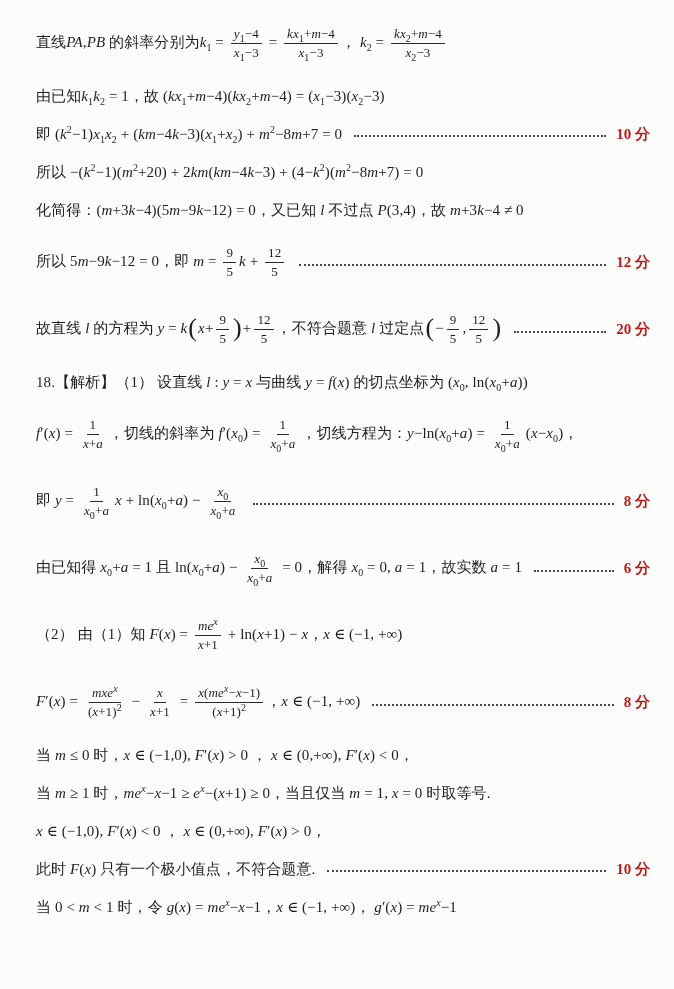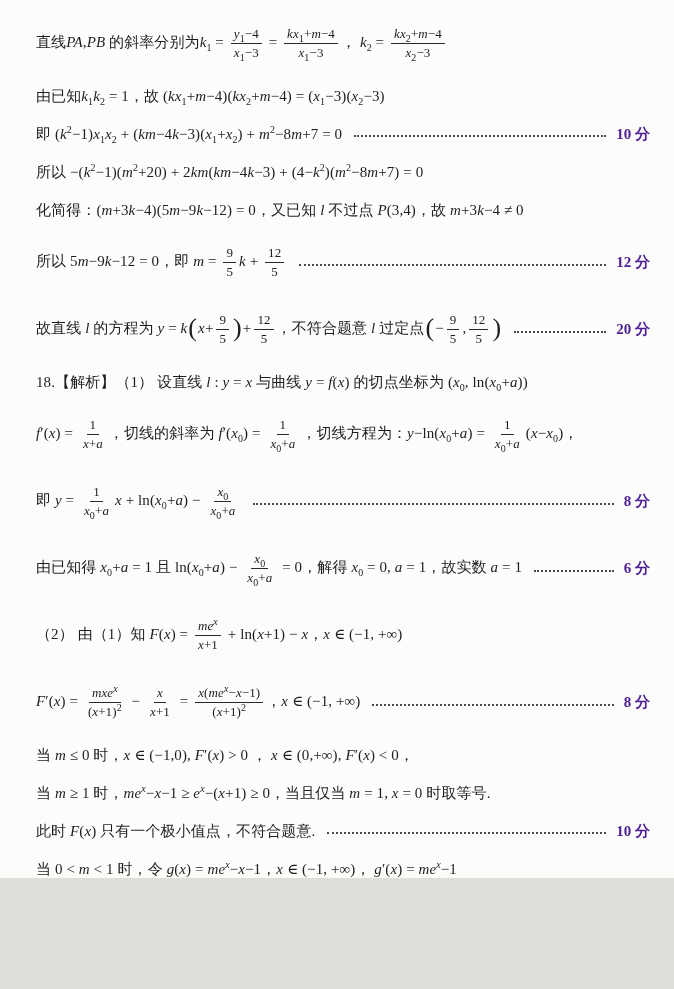--- a/index.html
+++ b/index.html
@@ -1,18 +1,18 @@
 <!DOCTYPE html>
 <html><head>
 <meta charset="utf-8">
 <style>
   html,body{margin:0;padding:0;background:#dededa;}
   .page{
     position:relative;
-    width:674px;height:878px;
+    width:674px;height:989px;
     margin:0 auto;
     background:#fcfcfa;
     color:#1e1e1e;
     font-family:"Liberation Serif","DejaVu Serif",serif;
     font-size:15px;
     overflow:hidden;
     box-sizing:border-box;
     padding-top:10px;
   }
   .line{
@@ -37,21 +37,21 @@
   sub.sb{font-size:10px;line-height:0;}
   .bp{
     display:inline-block;font-size:26px;font-weight:400;line-height:.9;
     vertical-align:middle;padding:0 1px;position:relative;top:-2px;
   }
   .fill{
     flex:1 1 auto;min-width:22px;height:0;
     border-bottom:2px dotted #474747;
     margin:0 10px 0 12px;align-self:center;position:relative;top:2px;
   }
-  .score{font-weight:bold;white-space:nowrap;font-size:15px;color:#4c1d95;}
+  .score{font-weight:bold;white-space:nowrap;font-size:15px;color:#b91c1c;}
 </style>
 </head>
 <body>
 
 <div class="page">
   <div id="lines">
       <div class="line tall">
         <span class="formula"><span class="tx">直线</span><span class="mi">PA</span><span class="tx">,</span><span class="mi">PB</span><span class="tx"> 的斜率分别为</span><span class="mi">k</span><sub class="sb">1</sub><span class="tx"> = </span><span class="frac">
             <span class="num"><span class="mi">y</span><sub class="sb">1</sub><span class="tx">−4</span></span>
             <span class="den"><span class="mi">x</span><sub class="sb">1</sub><span class="tx">−3</span></span>
@@ -159,20 +159,23 @@
         <span class="fill"></span>
         <span class="score">8 分</span>
       </div>
       <div class="line">
         <span class="formula"><span class="tx">当 </span><span class="mi">m</span><span class="tx"> ≤ 0 时，</span><span class="mi">x</span><span class="tx"> ∈ (−1,0), </span><span class="mi">F</span><span class="tx">′(</span><span class="mi">x</span><span class="tx">) &gt; 0 ， </span><span class="mi">x</span><span class="tx"> ∈ (0,+∞), </span><span class="mi">F</span><span class="tx">′(</span><span class="mi">x</span><span class="tx">) &lt; 0，</span></span>
       </div>
       <div class="line">
         <span class="formula"><span class="tx">当 </span><span class="mi">m</span><span class="tx"> ≥ 1 时，</span><span class="mi">me</span><sup class="sp mi">x</sup><span class="tx">−</span><span class="mi">x</span><span class="tx">−1 ≥ </span><span class="mi">e</span><sup class="sp mi">x</sup><span class="tx">−(</span><span class="mi">x</span><span class="tx">+1) ≥ 0，当且仅当 </span><span class="mi">m</span><span class="tx"> = 1, </span><span class="mi">x</span><span class="tx"> = 0 时取等号.</span></span>
       </div>
       <div class="line">
+        <span class="formula"><span class="mi">x</span><span class="tx"> ∈ (−1,0), </span><span class="mi">F</span><span class="tx">′(</span><span class="mi">x</span><span class="tx">) &lt; 0 ， </span><span class="mi">x</span><span class="tx"> ∈ (0,+∞), </span><span class="mi">F</span><span class="tx">′(</span><span class="mi">x</span><span class="tx">) &gt; 0，</span></span>
+      </div>
+      <div class="line">
         <span class="formula"><span class="tx">此时 </span><span class="mi">F</span><span class="tx">(</span><span class="mi">x</span><span class="tx">) 只有一个极小值点，不符合题意.</span></span>
         <span class="fill"></span>
         <span class="score">10 分</span>
       </div>
       <div class="line">
         <span class="formula"><span class="tx">当 0 &lt; </span><span class="mi">m</span><span class="tx"> &lt; 1 时，令 </span><span class="mi">g</span><span class="tx">(</span><span class="mi">x</span><span class="tx">) = </span><span class="mi">me</span><sup class="sp mi">x</sup><span class="tx">−</span><span class="mi">x</span><span class="tx">−1，</span><span class="mi">x</span><span class="tx"> ∈ (−1, +∞)， </span><span class="mi">g</span><span class="tx">′(</span><span class="mi">x</span><span class="tx">) = </span><span class="mi">me</span><sup class="sp mi">x</sup><span class="tx">−1</span></span>
       </div>
     </div>
 </div>
 

